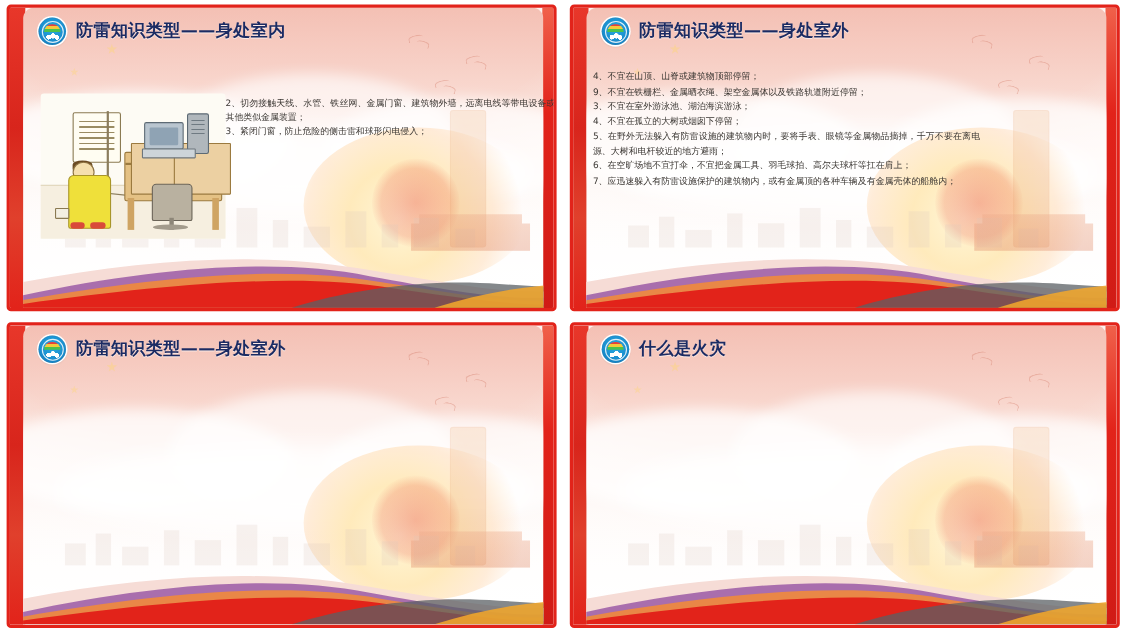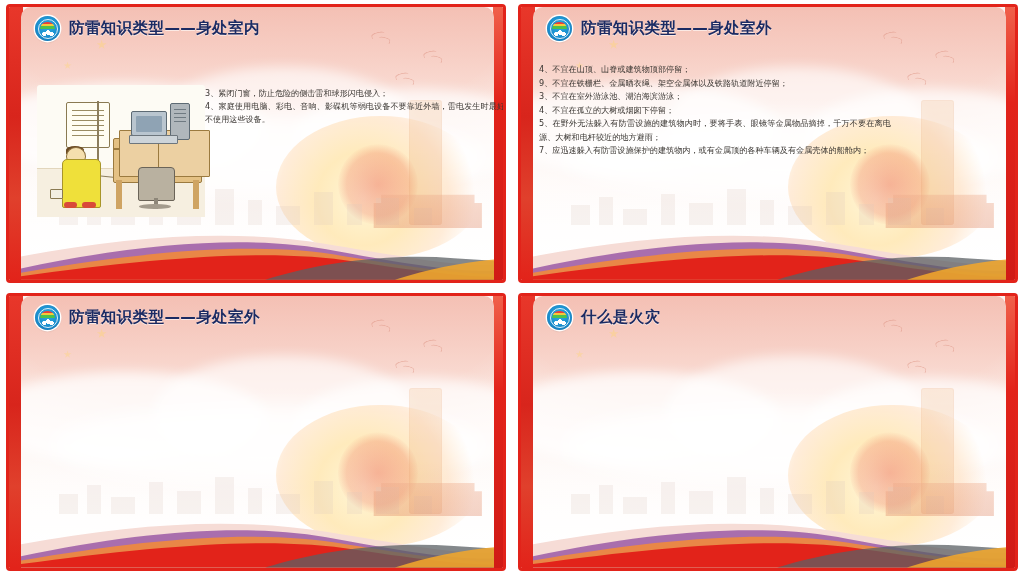--- a/index.html
+++ b/index.html
@@ -203,22 +203,22 @@
           <div class="off-base"></div>
         <div class="off-hair"></div>
           <div class="off-head"></div>
           <div class="off-man"></div>
         <div class="off-shoe" style="left:16%"></div>
           <div class="off-shoe" style="left:27%"></div>
         <div class="off-socket"></div>
       </div>
 
       <div class="body-text">
+        <p>2、切勿接触天线、水管、铁丝网、金属门窗、建筑物外墙，远离电线等带电设备或其他类似金属装置；</p>
         <p>3、紧闭门窗，防止危险的侧击雷和球形闪电侵入；</p>
-        <p>4、家庭使用电脑、彩电、音响、影碟机等弱电设备不要靠近外墙，雷电发生时最好不使用这些设备。</p>
       </div>
     </div>
   </div>
 
   <div class="slide s2">
     <div class="frame">
       <div class="redband"></div>
       <div class="redband right"></div>
       <div class="canvas">
         <div class="star" style="left:4%;top:3%;width:16px;height:16px;"></div>
@@ -280,20 +280,21 @@
         </div>
         <div class="hdr-title">防雷知识类型——身处室外</div>
       </div>
 
       <div class="body-text">
         <p>4、不宜在山顶、山脊或建筑物顶部停留；</p>
         <p>9、不宜在铁栅栏、金属晒衣绳、架空金属体以及铁路轨道附近停留；</p>
         <p>3、不宜在室外游泳池、湖泊海滨游泳；</p>
         <p>4、不宜在孤立的大树或烟囱下停留；</p>
         <p style="width:352px">5、在野外无法躲入有防雷设施的建筑物内时，要将手表、眼镜等金属物品摘掉，千万不要在离电源、大树和电杆较近的地方避雨；</p>
+        <p style="width:352px">6、在空旷场地不宜打伞，不宜把金属工具、羽毛球拍、高尔夫球杆等扛在肩上；</p>
         <p style="width:368px">7、应迅速躲入有防雷设施保护的建筑物内，或有金属顶的各种车辆及有金属壳体的船舱内；</p>
       </div>
     </div>
   </div>
 
   <div class="slide s3">
     <div class="frame">
       <div class="redband"></div>
       <div class="redband right"></div>
       <div class="canvas">

